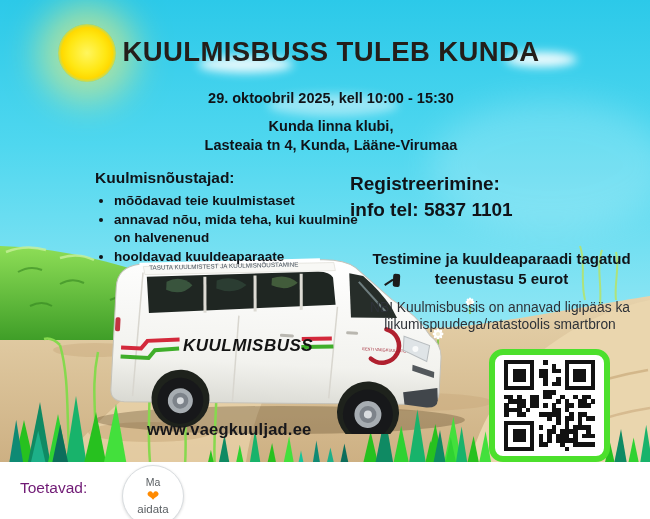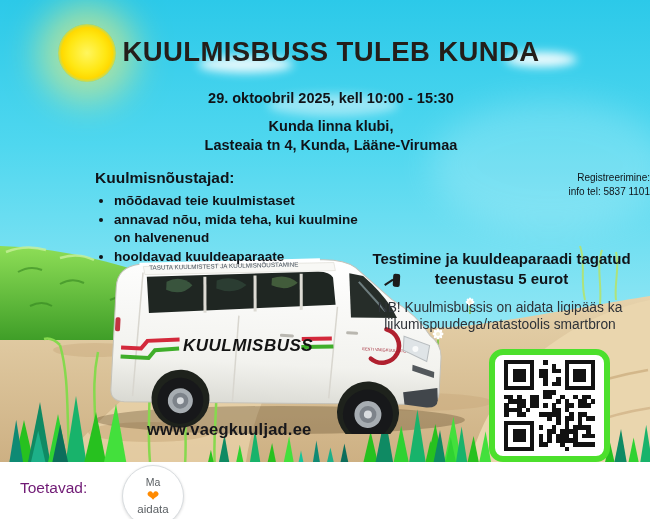--- a/index.html
+++ b/index.html
@@ -20,21 +20,21 @@
   
   .txt{position:absolute;color:#101318;}
   .center{left:0;right:0;text-align:center;transform:translateX(6px);}
   #title{top:36px;font-size:27.5px;font-weight:bold;letter-spacing:.4px;color:#241e1a;}
   #datetime{top:90px;font-size:14.5px;font-weight:bold;}
   #venue{top:117px;font-size:14.5px;font-weight:bold;line-height:1.3;}
   #services{left:95px;top:169px;width:270px;}
   #services h2{margin:0;font-size:15.5px;color:#101318;}
   #services ul{list-style:disc;margin:5px 0 0 2px;padding-left:17px;width:252px;}
   #services li{font-size:13.5px;font-weight:bold;line-height:1.28;margin-bottom:2px;}
-  #registration{left:350px;top:171px;width:300px;text-align:right;font-size:10px;font-weight:normal;line-height:1.37;}
+  #registration{left:350px;top:171px;width:300px;text-align:left;font-size:19px;font-weight:bold;line-height:1.37;}
   #fee{left:353px;top:249px;width:297px;text-align:center;font-size:15px;font-weight:bold;line-height:1.33;}
   #note{left:350px;top:299px;width:300px;text-align:center;font-size:13.8px;font-weight:normal;color:#2e3238;line-height:1.26;}
   #website{left:147px;top:420px;font-size:16.5px;font-weight:bold;color:#17171b;letter-spacing:.2px;}
   
   #qr-box{position:absolute;left:489px;top:349px;width:121px;height:113px;background:#fff;
     border:6px solid #4ce02c;border-radius:14px;box-sizing:border-box;padding:5px;}
   #qr-box svg{width:100%;height:100%;display:block;}
   #btn-tail{position:absolute;left:551px;top:462px;width:0;height:0;
     border-left:9px solid transparent;border-right:9px solid transparent;border-bottom:12px solid #55e53c;}
   #register-btn{position:absolute;left:489px;top:473px;width:121px;height:32px;background:#55e53c;
@@ -219,21 +219,21 @@
 
   <div id="registration" class="txt">
     <div>Registreerimine:</div>
     <div>info tel: 5837 1101</div>
   </div>
   <div id="fee" class="txt">
     <div>Testimine ja kuuldeaparaadi tagatud</div>
     <div>teenustasu 5 eurot</div>
   </div>
   <div id="note" class="txt">
-    <div>NB! Kuulmisbussis on aidata ligipääs ka</div>
+    <div>NB! Kuulmisbussis on annavad ligipääs ka</div>
     <div>liikumispuudega/ratastoolis smartbron</div>
   </div>
 
   <div id="website" class="txt">www.vaegkuuljad.ee</div>
 
   <div id="qr-box">
     <svg viewBox="0 0 21 21" shape-rendering="crispEdges">
       <g fill="#121212">
         <rect x="0" y="0" width="7" height="7"></rect>
           <rect x="14" y="0" width="7" height="7"></rect>

